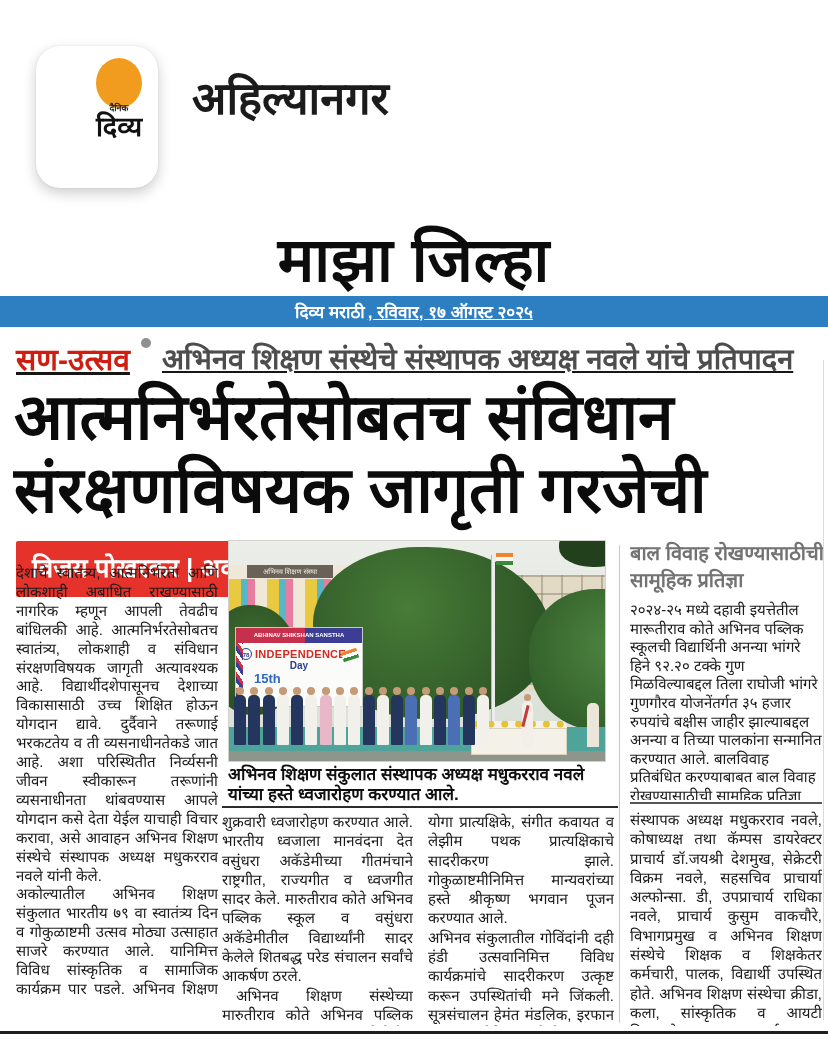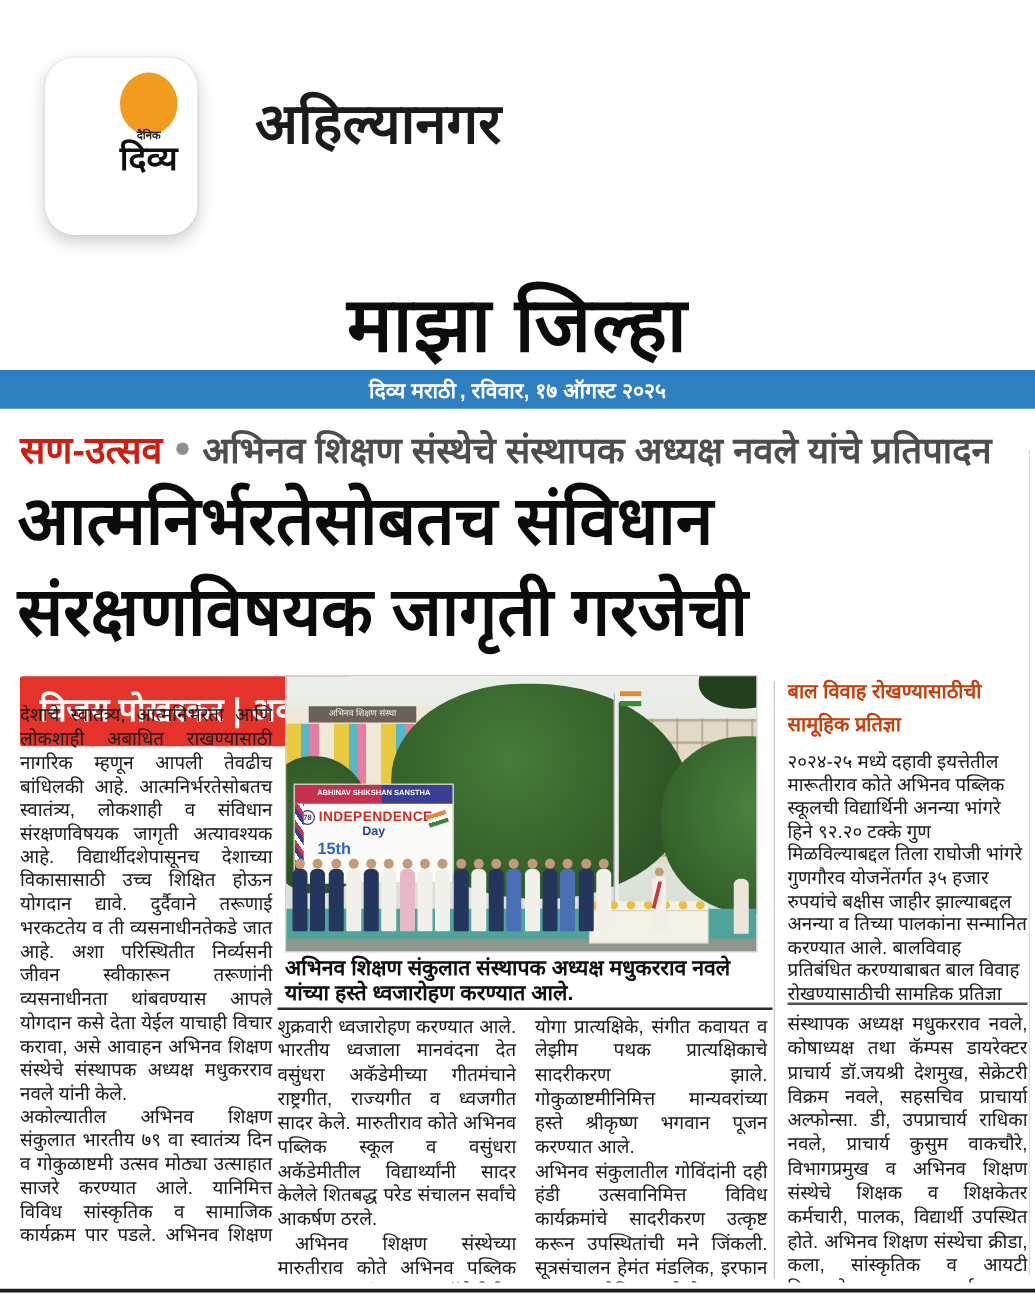--- a/index.html
+++ b/index.html
@@ -8,42 +8,42 @@
   .page { position:relative; width:828px; height:1040px; background:#ffffff; overflow:hidden; color:#171717; }
 
   
   .logo-card { position:absolute; left:36px; top:46px; width:122px; height:142px;
     background:#fff; border-radius:24px;
     box-shadow:0 5px 14px rgba(0,0,0,.20), 0 0 2px rgba(0,0,0,.10);
     text-align:center;padding-left:44px; }
   .logo-dot { width:46px; height:50px; border-radius:50%; background:#F29C1F; margin:12px auto 0; }
   .logo-small { font-size:9px; font-weight:700; color:#222; line-height:8px; margin-top:-4px; }
   .logo-l1, .logo-l2 { font-size:27px; font-weight:800; color:#111; line-height:30px; }
-  .header-line { position:absolute; left:204px; top:66px; display:flex; align-items:baseline; gap:26px; }
+  .header-line { position:absolute; left:192px; top:66px; display:flex; align-items:baseline; gap:26px; }
   .edition { font-size:45px; font-weight:800; color:#1b1b1b; }
   .issue-date { font-size:43px; font-weight:700; color:#97979A; letter-spacing:1px; }
 
   
   .masthead { position:absolute; left:0; top:216px; width:100%; text-align:center;
     font-size:61px; font-weight:900; color:#0c0c0c; letter-spacing:1px; }
   .date-strip { position:absolute; left:0; top:296px; width:828px; height:31px;
     background:#2E7EC2; color:#fff; display:flex; align-items:center; justify-content:center;
     font-size:17px; }
   .strip-paper { font-weight:800; margin-right:3px; }
-  .strip-rest  { font-weight:600; }
-
-  
-  .kicker { position:absolute; left:16px; top:338px; display:flex; align-items:center; gap:11px; white-space:nowrap; }
+  .strip-rest  { font-weight:600;text-decoration:underline; }
+
+  
+  .kicker { position:absolute; left:16px; top:338px; display:flex; gap:11px; white-space:nowrap;text-decoration:underline; }
   .kicker-tag { color:#CF1D10; font-size:30px; font-weight:800; }
   .kicker-bullet { width:10px; height:10px; border-radius:50%; background:#8f8f8f; flex:0 0 auto; }
   .kicker-text { color:#4d4d4d; font-size:29px; font-weight:700; }
 
   
   .headline { position:absolute; left:14px; top:381px; width:806px; color:#0b0b0b;
-    font-size:54px; font-weight:900; line-height:73px; letter-spacing:0; }
+    font-size:64px; font-weight:900; line-height:73px; letter-spacing:0; }
 
   
   .byline { position:absolute; left:16px; top:541px; background:#E5332B; color:#fff;
     font-size:26px; font-weight:800; padding:8px 16px 12px; border-radius:2px; }
 
   
   .bodytext { font-size:15px; line-height:18.9px; text-align:justify; color:#1a1a1a; overflow:hidden; }
   .bodytext p + p { margin-top:0; }
   .col1 { position:absolute; left:16px;  top:564px; width:202px; height:434px; }
   .col2 { position:absolute; left:222px; top:812px; width:191px; height:214px; line-height:19.3px; }
@@ -104,21 +104,21 @@
   .caption { position:absolute; left:228px; top:765px; width:380px; font-size:17px; font-weight:700;
     color:#101010; line-height:20px; }
   .rule-caption { position:absolute; left:222px; top:806px; width:396px; height:2px; background:#2c2c2c; }
   .rule-sidebar { position:absolute; left:630px; top:802px; width:192px; height:2px; background:#555; }
   .rule-bottom  { position:absolute; left:0; top:1031px; width:828px; height:3px; background:#1f1f1f; }
   .vrule-photo  { position:absolute; left:619px; top:545px; width:1px; height:478px; background:#c9c9c9; }
   .vrule-right  { position:absolute; left:823px; top:360px; width:1px; height:660px; background:#d9d9d9; }
 
   
   .sidebar { position:absolute; left:630px; top:540px; width:194px; overflow:hidden; height:260px; }
-  .sidebar-title { font-size:16px; font-weight:800; line-height:27px; color:#c2410c; }
+  .sidebar-title { font-size:20px; font-weight:800; line-height:27px; color:#737373; }
   .sidebar-body { margin-top:7px; font-size:15px; line-height:18.6px; color:#1a1a1a; text-align:left; }
 </style>
 </head>
 <body>
 
 <div class="page">
 
   <div class="logo-card">
     <div class="logo-dot"></div>
     <div class="logo-small">दैनिक</div>

